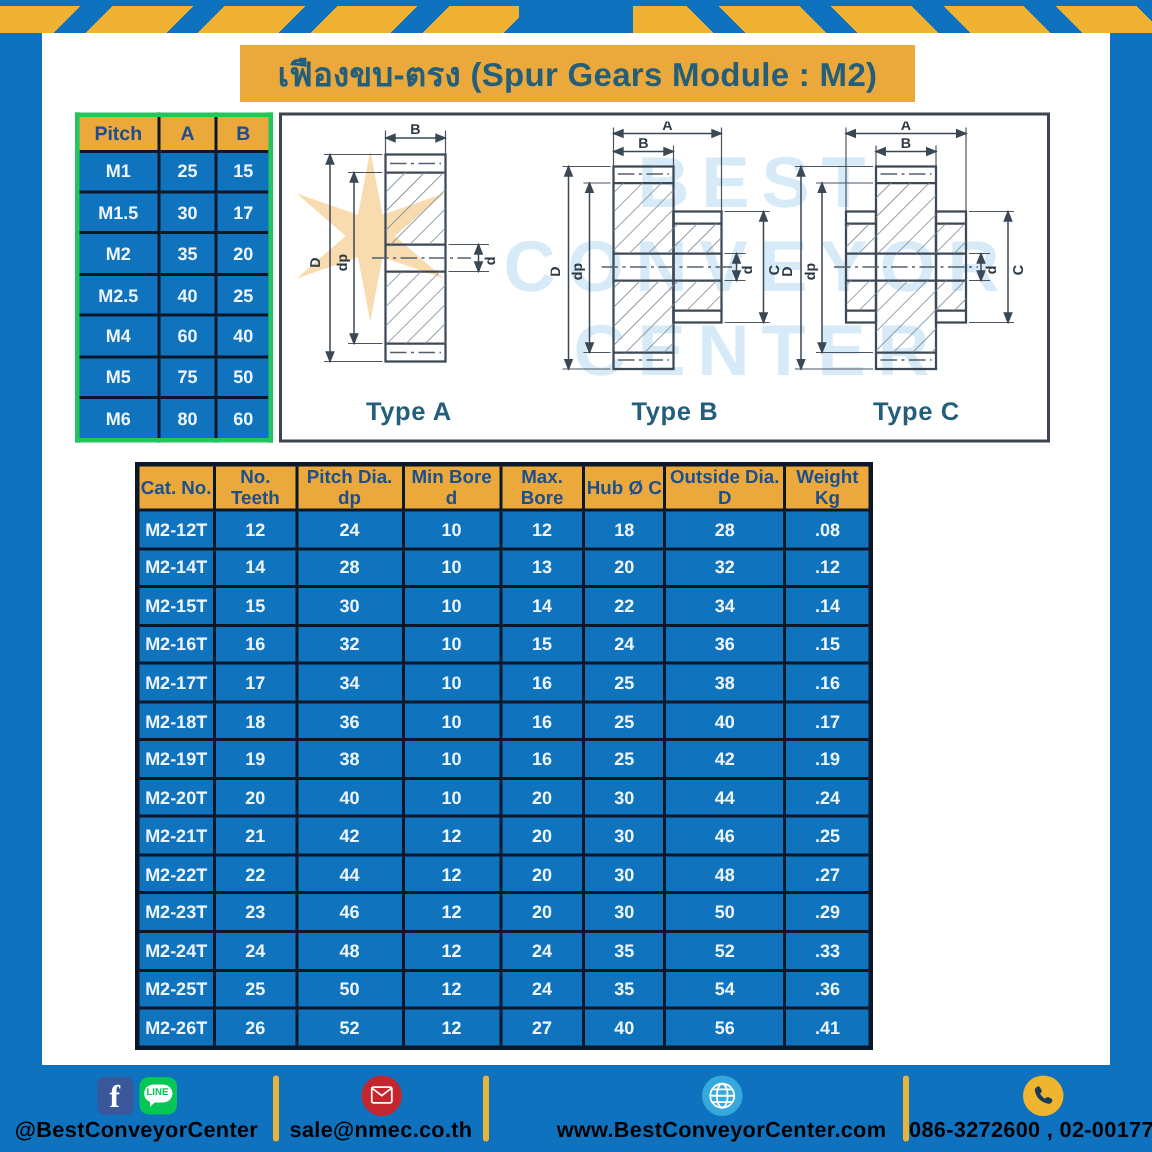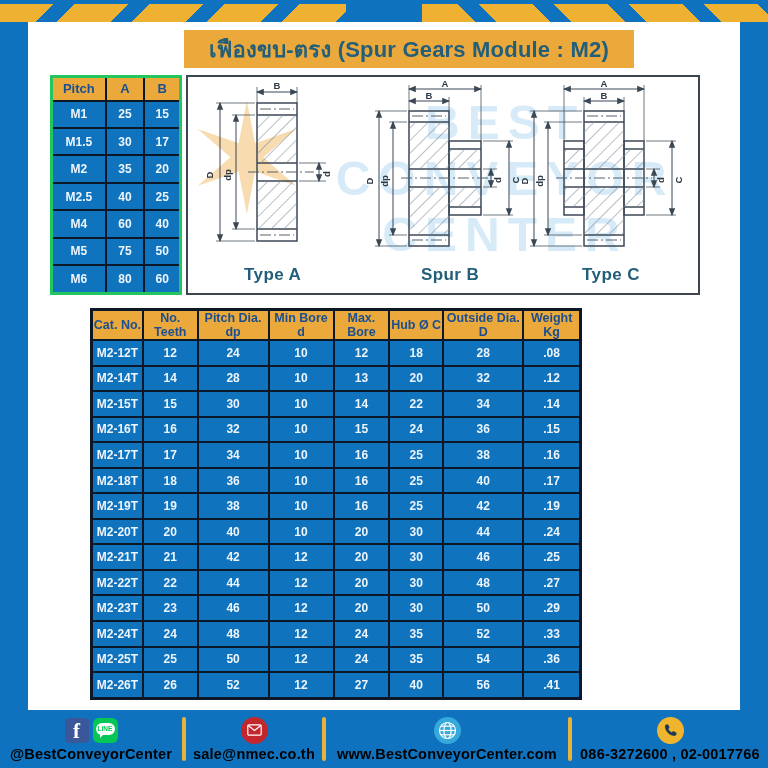--- a/index.html
+++ b/index.html
@@ -9,21 +9,21 @@
   
   .hazard{position:absolute;left:0;top:4px;width:100%;height:18px;display:flex;}
   .hazard .hz-left{width:45%;height:100%;
      background:repeating-linear-gradient(135deg,#efb132 0 38px,#0e72be 38px 53px);}
   .hazard .hz-mid{width:10%;height:100%;background:#0e72be;}
   .hazard .hz-right{width:45%;height:100%;
      background:repeating-linear-gradient(45deg,#efb132 0 38px,#0e72be 38px 53px);}
   
   .panel{position:absolute;left:28px;top:22px;width:712px;height:688px;background:#ffffff;}
   
-  .title-bar{position:absolute;left:184px;top:30px;width:450px;height:38px;background:#eba93c;
+  .title-bar{position:absolute;left:160px;top:30px;width:450px;height:38px;background:#eba93c;
      display:flex;align-items:center;justify-content:center;}
   .title-bar span{color:#235e7a;font-size:22px;font-weight:bold;letter-spacing:.2px;white-space:nowrap;}
   
   table.grid{border-collapse:collapse;table-layout:fixed;}
   table.grid th,table.grid td{border:2px solid #0c1828;text-align:center;vertical-align:middle;padding:0;}
   table.grid th{background:#eba93c;color:#1b4f8f;font-weight:bold;}
   table.grid td{background:#0f73be;color:#eef5fc;font-weight:bold;}
   .pitch-table{position:absolute;left:50px;top:75px;width:132px;height:220px;border:3px solid #22c55e;font-size:12px;}
   .pitch-table th{font-size:13px;height:24px;}
   
@@ -286,21 +286,21 @@
         <text x="84" y="5.5">A</text>
         <text x="84" y="17.5">B</text>
         <text x="8" y="100" transform="rotate(-90 8 100)">D</text>
         <text x="23" y="100" transform="rotate(-90 23 100)">dp</text>
         <text x="144" y="99" transform="rotate(-90 144 99)">d</text>
         <text x="162" y="99" transform="rotate(-90 162 99)">C</text>
       </g>
     </svg>
 
     <div class="gear-label" style="left:56px;top:188px;">Type A</div>
-    <div class="gear-label" style="left:233px;top:188px;">Spur B</div>
+    <div class="gear-label" style="left:233px;top:188px;">Type B</div>
     <div class="gear-label" style="left:394px;top:188px;">Type C</div>
   </div>
 
   <table class="grid main-table">
       <colgroup>
         <col style="width: 10.5%;">
         <col style="width: 11.2%;">
         <col style="width: 14.5%;">
         <col style="width: 13.3%;">
         <col style="width: 11.4%;">
@@ -481,21 +481,21 @@
     <div class="f-sec" style="flex:0 0 136px;">
       <div class="circle-icon email-bg">
         <svg width="15" height="12" viewBox="0 0 15 12" fill="none" stroke="#ffffff" stroke-width="1.2">
           <rect x="0.8" y="0.8" width="13.4" height="10.4" rx="1.2"></rect>
           <path d="M1.2 1.6 L7.5 6.4 L13.8 1.6"></path>
         </svg>
       </div>
       <div class="f-label">sale@nmec.co.th</div>
     </div>
     <div class="f-divider"></div>
-    <div class="f-sec" style="flex:0 0 242px;">
+    <div class="f-sec" style="flex:0 0 242px;margin-left:34px;">
       <div class="circle-icon globe-bg">
         <svg width="19" height="19" viewBox="0 0 19 19" fill="none" stroke="#ffffff" stroke-width="1.2">
           <circle cx="9.5" cy="9.5" r="8"></circle>
           <ellipse cx="9.5" cy="9.5" rx="3.6" ry="8"></ellipse>
           <line x1="1.5" y1="9.5" x2="17.5" y2="9.5"></line>
           <line x1="2.8" y1="5.2" x2="16.2" y2="5.2"></line>
           <line x1="2.8" y1="13.8" x2="16.2" y2="13.8"></line>
         </svg>
       </div>
       <div class="f-label">www.BestConveyorCenter.com</div>

